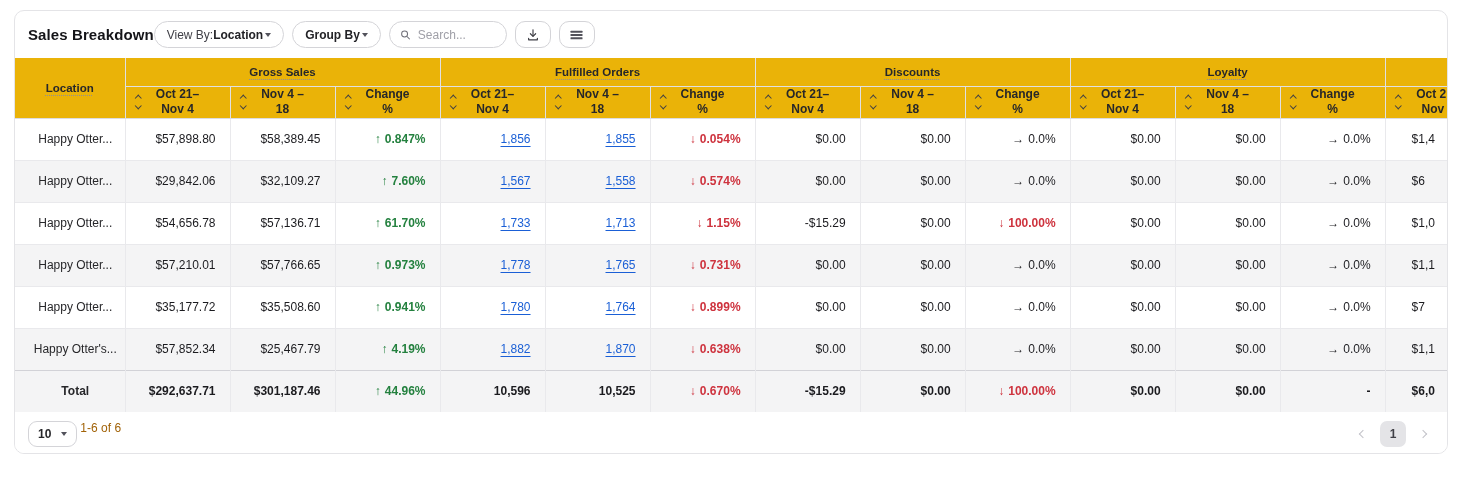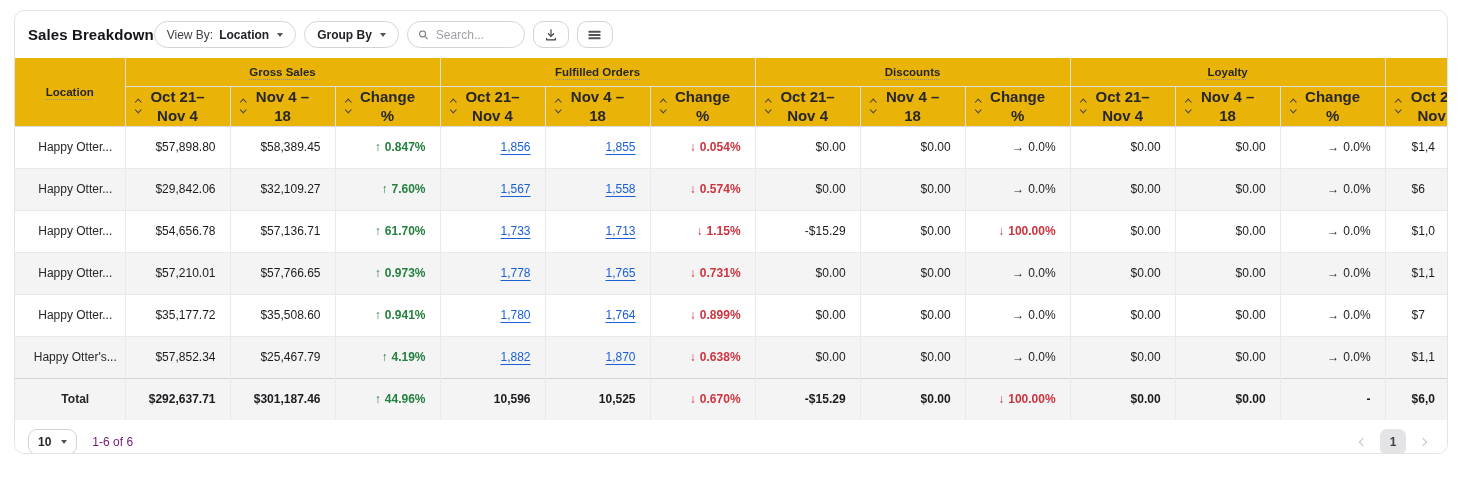--- a/index.html
+++ b/index.html
@@ -4,39 +4,39 @@
 <style>
   * { box-sizing: border-box; margin: 0; padding: 0; }
   html,body { width:1462px; height:486px; background:#fff; font-family:"Liberation Sans", sans-serif; overflow:hidden; }
   .card { position:absolute; left:14px; top:10px; width:1434px; height:444px; background:#fff;
           border:1px solid #e4e4e7; border-radius:10px; overflow:hidden; }
 
   
   .toolbar { display:flex; justify-content:flex-start; align-items:center; height:47px; padding:0 13px; }
   .title { font-size:15px; font-weight:700; color:#141418; letter-spacing:.1px; }
   .controls { display:flex; align-items:center; gap:8px; }
-  .pill { display:inline-flex; align-items:center; gap:6px; border:1px solid #d4d4d8; border-radius:15px;
+  .pill { display:inline-flex; align-items:center; border:1px solid #d4d4d8; border-radius:15px;
           background:#fff; padding:0 12px; height:27px; font-size:12px; color:#3f3f46; cursor:pointer; white-space:nowrap; }
   .pill b { font-weight:700; color:#232327; }
   .caret { width:0; height:0; border-left:3.5px solid transparent; border-right:3.5px solid transparent;
            border-top:4.5px solid #52525b; margin-left:2px; }
   .search { width:118px; padding:0 10px; gap:7px; cursor:text; }
   .search input { border:none; outline:none; width:78px; font-size:12px; font-family:inherit; background:transparent; color:#27272a; }
   .search input::placeholder { color:#a0a0a8; }
   .iconbtn { width:36px; height:27px; border:1px solid #d4d4d8; border-radius:10px; background:#fff;
              display:inline-flex; align-items:center; justify-content:center; cursor:pointer; }
 
   
   .tablewrap { width:1432px; overflow:hidden; }
   table { border-collapse:collapse; table-layout:fixed; width:1475px; font-size:12px; color:#1b1b1f; }
   thead th { background:#eab308; font-weight:700; color:#27272a; }
   th.grp { font-size:11.5px; height:28px; text-align:center; vertical-align:middle;
            border-left:1px solid #e0e0e3; border-bottom:1px solid #e0e0e3; }
   th.loc-th { font-size:11.5px; text-align:center; vertical-align:middle; border-bottom:1px solid #dcdce0; }
-  th.sub { font-size:15px; height:31px; text-align:center; vertical-align:middle; position:relative;
+  th.sub { font-size:12px; height:31px; text-align:center; vertical-align:middle; position:relative;
            line-height:1.3; border-left:1px solid #e0e0e3; border-bottom:1px solid #dcdce0; }
   .dotted { text-decoration:underline dotted; text-decoration-color:#8e8e96; text-decoration-thickness:1px; text-underline-offset:3px; }
   .sorticon { position:absolute; left:10px; top:50%; transform:translateY(-50%); display:flex; flex-direction:column; gap:2.5px; cursor:pointer; }
   .chv { width:4.5px; height:4.5px; border-right:1.3px solid #3f3f46; border-bottom:1.3px solid #3f3f46; }
   .chv.u { transform:rotate(-135deg); } .chv.d { transform:rotate(45deg); }
 
   tbody td { height:42px; border-top:1px solid #e9e9ec; border-left:1px solid #e9e9ec; background:#fff; vertical-align:middle; }
   tbody td:first-child, th.loc-th { border-left:none; }
   tr.alt td { background:#f4f4f5; }
   tr.total td { background:#f4f4f5; border-top:1px solid #d2d2d7; font-weight:700; }
@@ -47,24 +47,24 @@
   .change.up   { color:#24813f; font-weight:700; }
   .change.down { color:#ce333e; font-weight:700; }
   .change.flat { color:#222226; font-weight:400; }
   .change .arrow { margin-right:4px; font-weight:400; }
   .change.up .arrow::before   { content:"↑"; }
   .change.down .arrow::before { content:"↓"; }
   .change.flat .arrow::before { content:"→"; }
 
   
   .footer { display:flex; align-items:center; justify-content:space-between; height:43px; padding:0 21px 0 13px; background:#fff; }
-  .f-left { display:flex; align-items:center; }
+  .f-left { display:flex; align-items:flex-start; }
   .pagesize { display:inline-flex; align-items:center; gap:8px; border:1px solid #d4d4d8; border-radius:9px;
               background:#fff; padding:0 9px; height:26px; font-size:12px; font-weight:700; color:#27272a; cursor:pointer; }
-  .range { font-size:12px; color:#701a75; margin-left:15px; }
+  .range { font-size:12px; color:#a16207; margin-left:3px; }
   .f-right { display:flex; align-items:center; gap:14px; }
   .pgchev { width:6px; height:6px; border-right:1.5px solid #c2c2c8; border-bottom:1.5px solid #c2c2c8; cursor:pointer; }
   .pgchev.prev { transform:rotate(135deg); } .pgchev.next { transform:rotate(-45deg); }
   .pgcur { background:#e4e4e7; border-radius:7px; width:26px; height:26px; display:flex; align-items:center;
            justify-content:center; font-size:12px; font-weight:700; color:#3f3f46; cursor:pointer; }
 </style>
 </head>
 <body>
 
 <div class="card">

